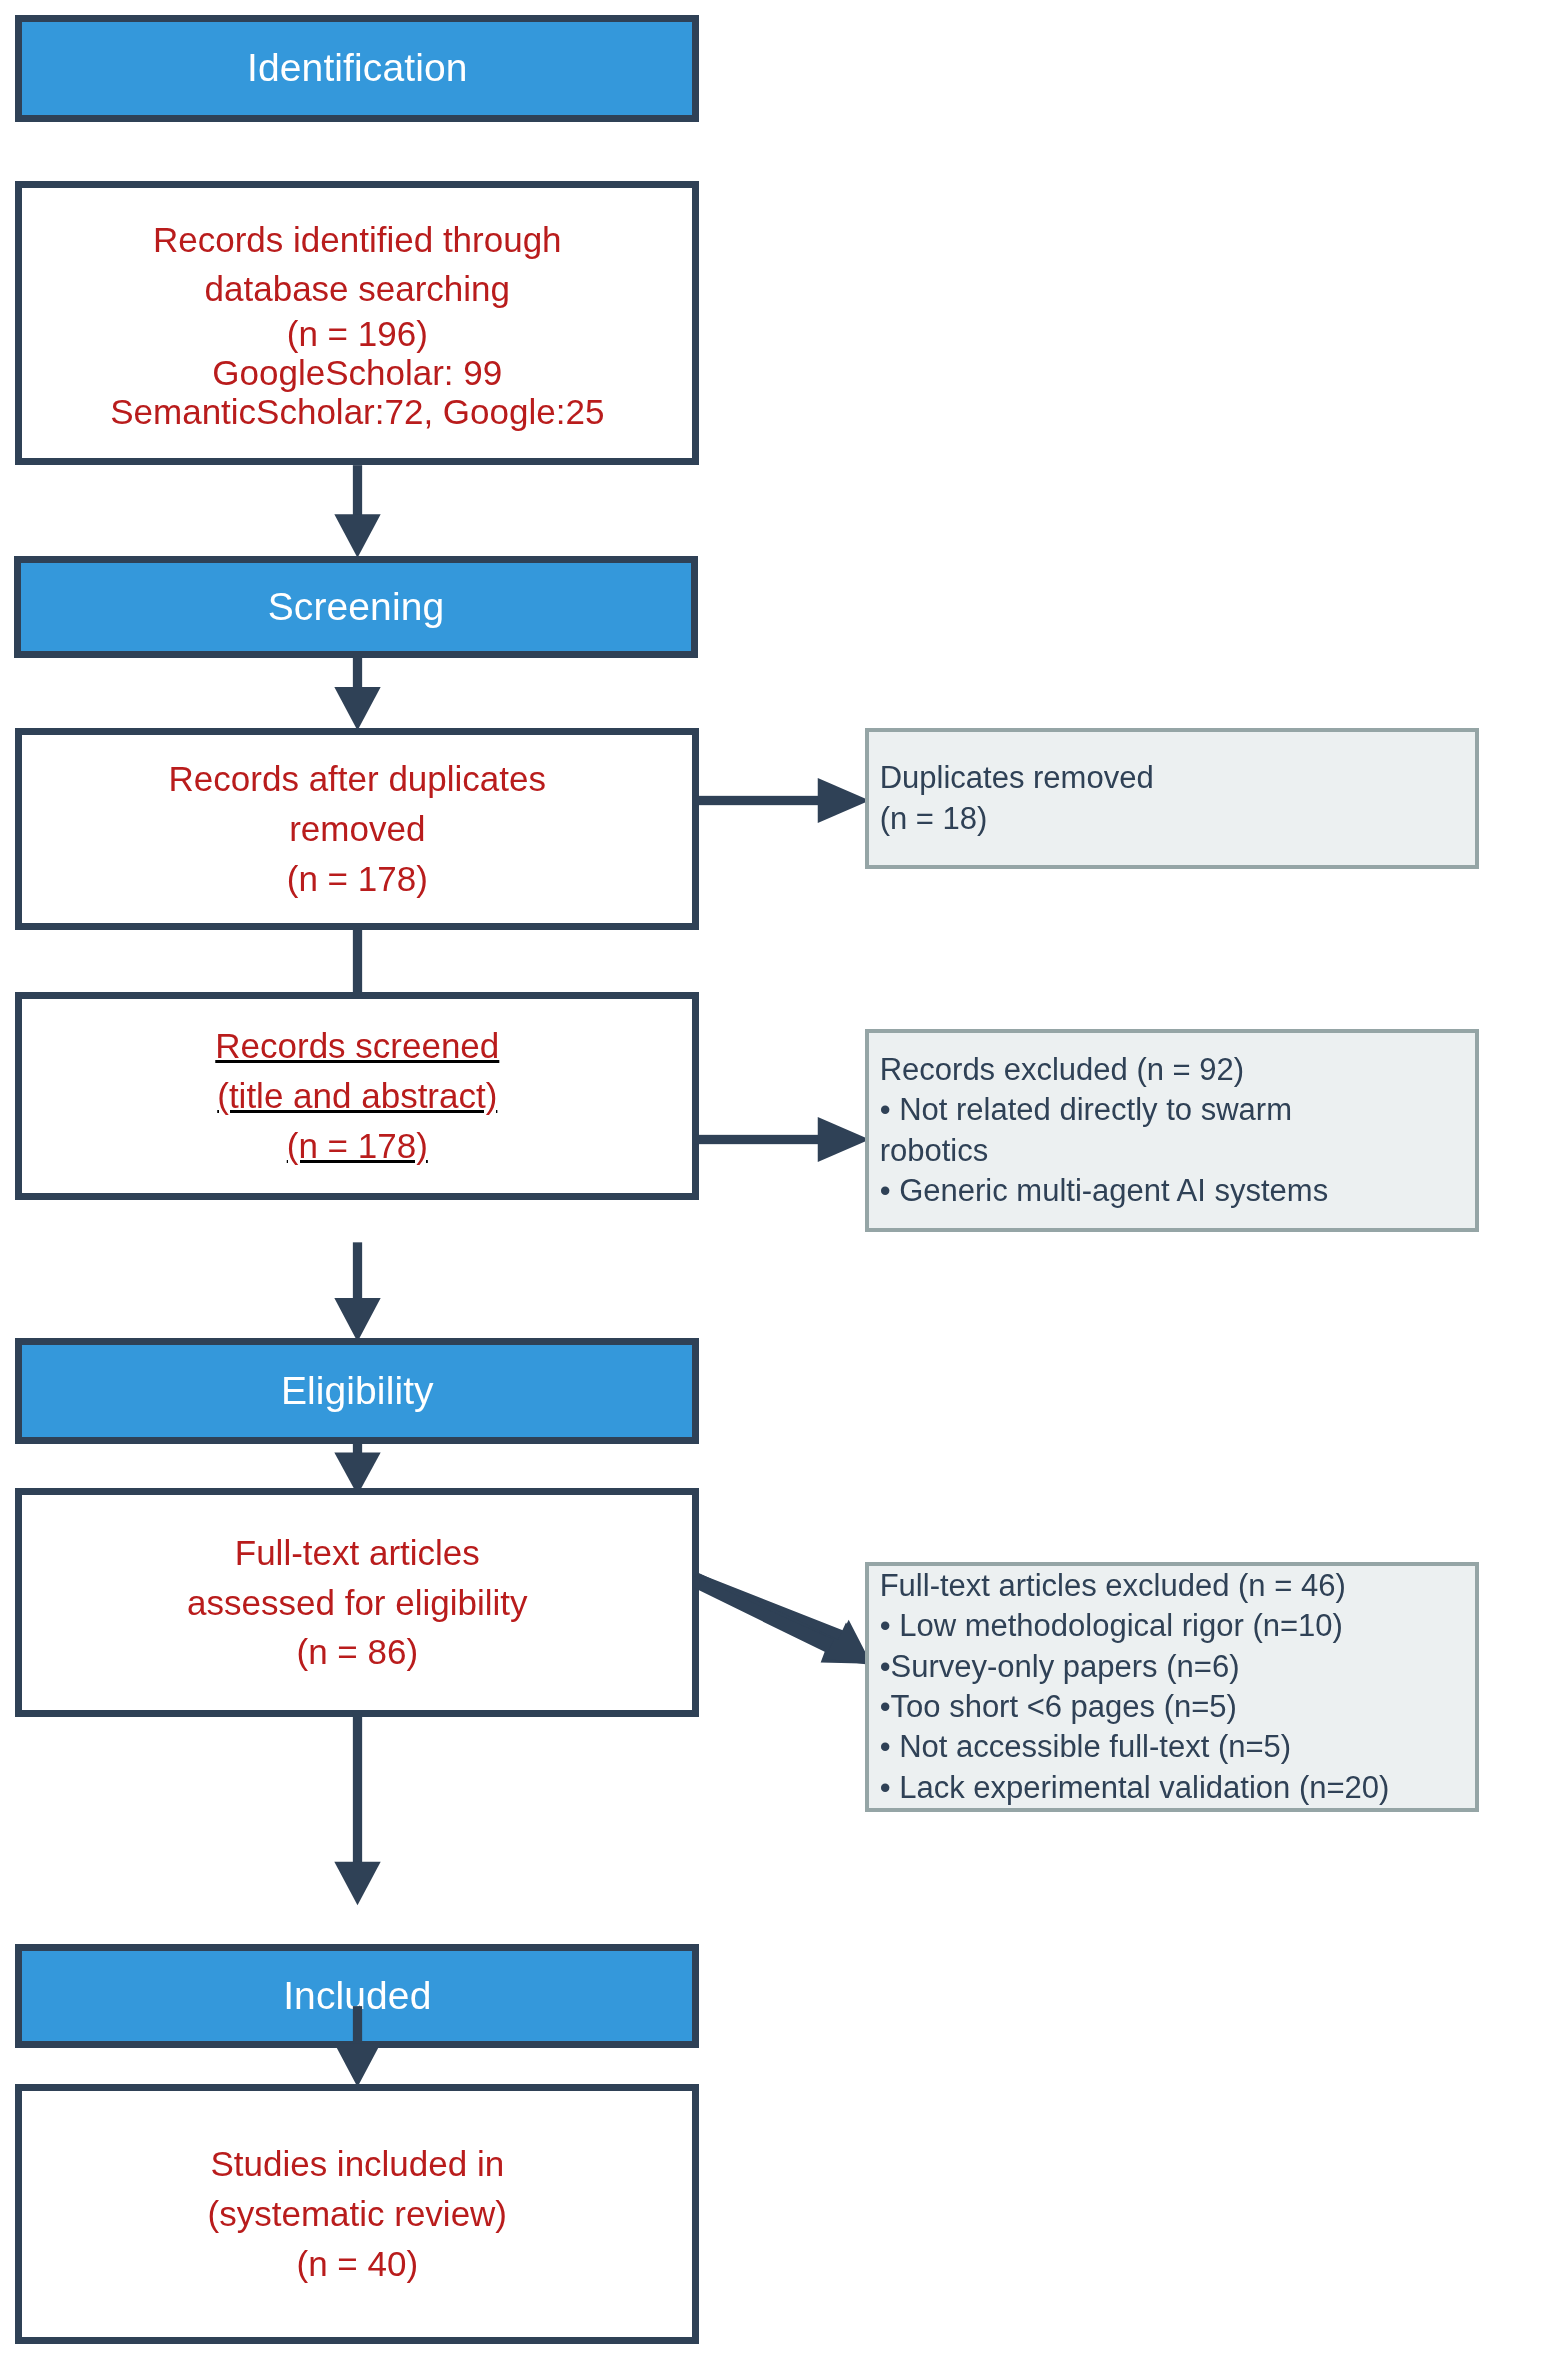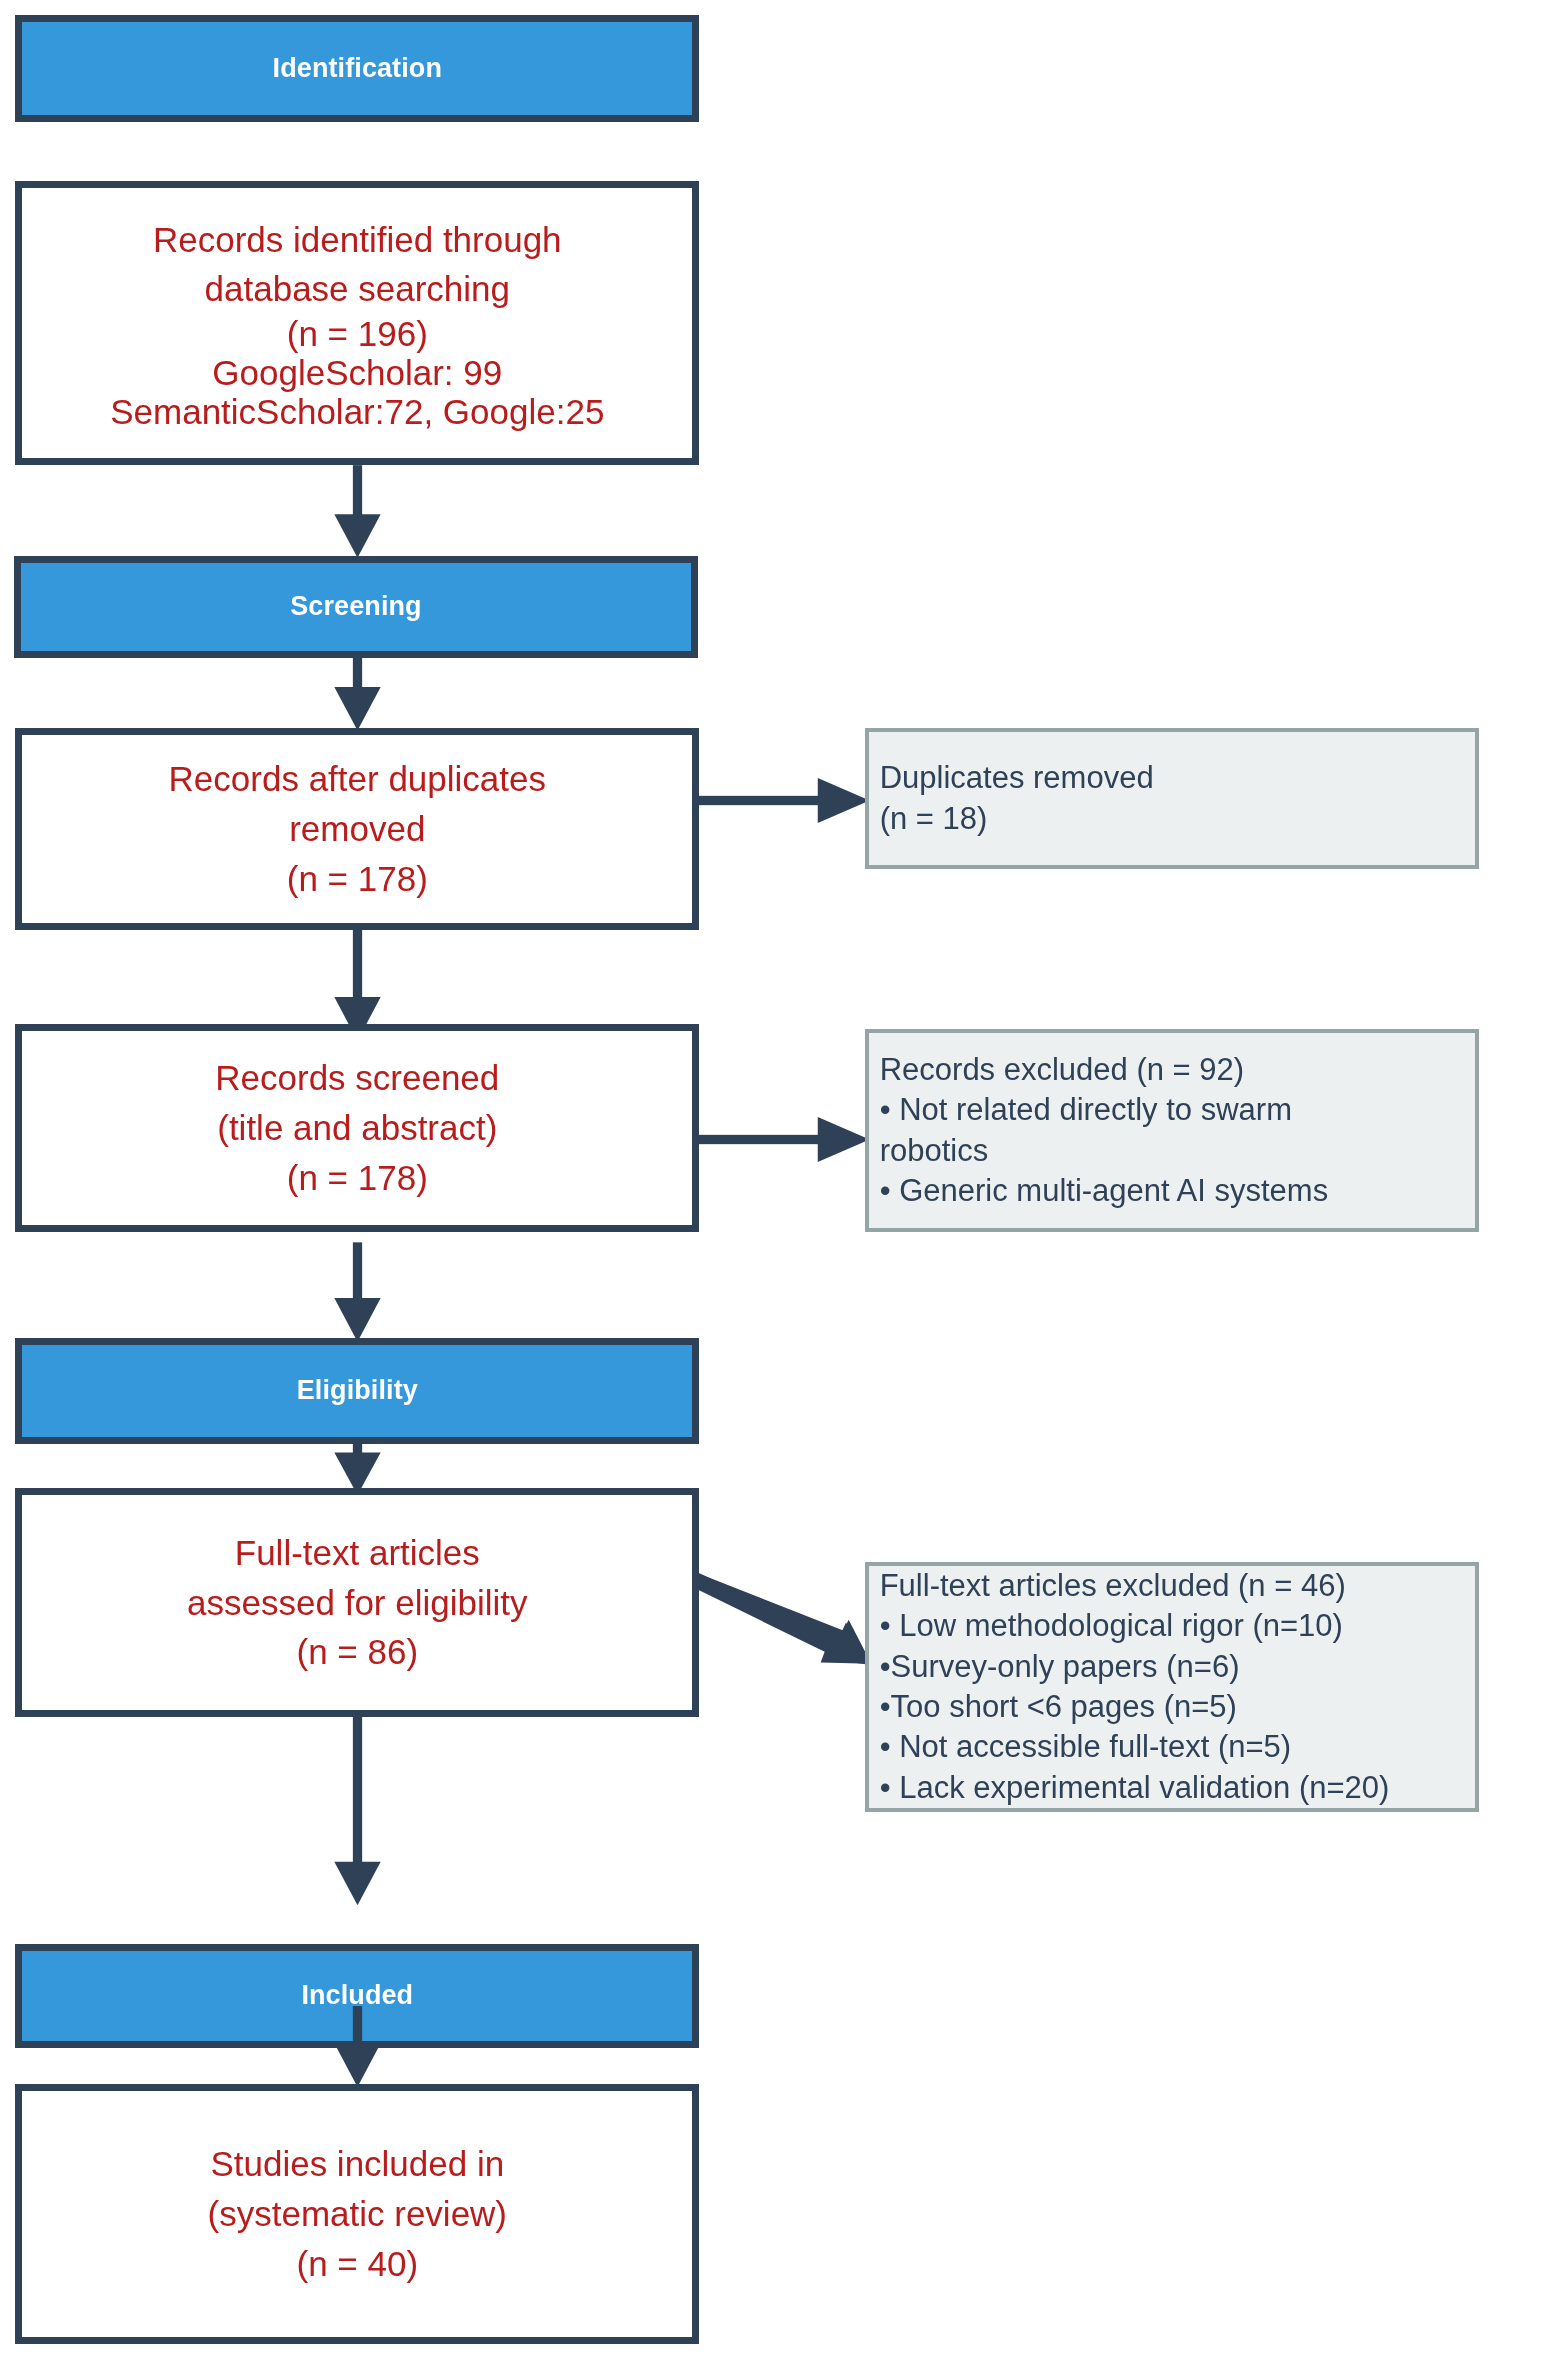--- a/index.html
+++ b/index.html
@@ -22,22 +22,22 @@
     position: absolute;
     box-sizing: border-box;
     background: #3498db;
     border: 7.3px solid #2f4156;
     display: flex;
     align-items: center;
     justify-content: center;
   }
   .stage-label {
     color: #ffffff;
-    font-weight: bold;
-    font-size: 27px;
+    font-weight: normal;
+    font-size: 39px;
     letter-spacing: 0.1px;
     line-height: 1.1;
     white-space: nowrap;
   }
 
   
   .main-box {
     position: absolute;
     box-sizing: border-box;
     background: #ffffff;
@@ -138,21 +138,21 @@
     <span class="line">(n = 18)</span>
   </div>
 
   <div class="connector" style="left:333px; top:928px; width:49px; height:113px;">
     <svg width="49" height="113" viewBox="0 0 74 170">
       <rect x="30" y="0" width="14" height="108" fill="#2f4156"></rect>
       <polygon points="2,104 72,104 37,170" fill="#2f4156"></polygon>
     </svg>
   </div>
 
-  <div class="main-box" style="left:15.3px; top:1024px; width:684px; height:208px;">
+  <div class="main-box" style="left:15.3px; top:992px; width:684px; height:208px;text-decoration:underline;">
     <span class="line">Records screened</span>
     <span class="line">(title and abstract)</span>
     <span class="line">(n = 178)</span>
   </div>
 
   <div class="connector" style="left:694px; top:1114px; width:177px; height:51px;">
     <svg width="177" height="51" viewBox="0 0 266 76">
       <rect x="0" y="31" width="190" height="14" fill="#2f4156"></rect>
       <polygon points="186,4 186,72 264,38" fill="#2f4156"></polygon>
     </svg>

